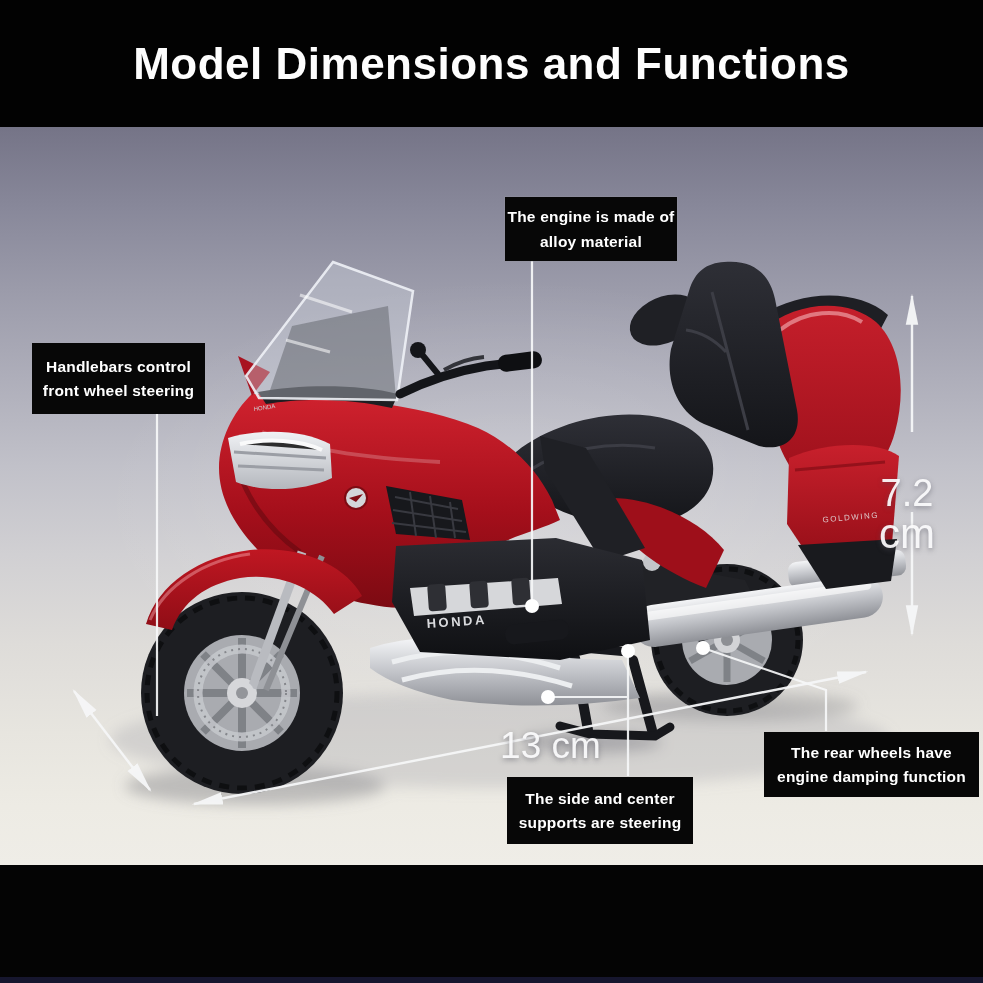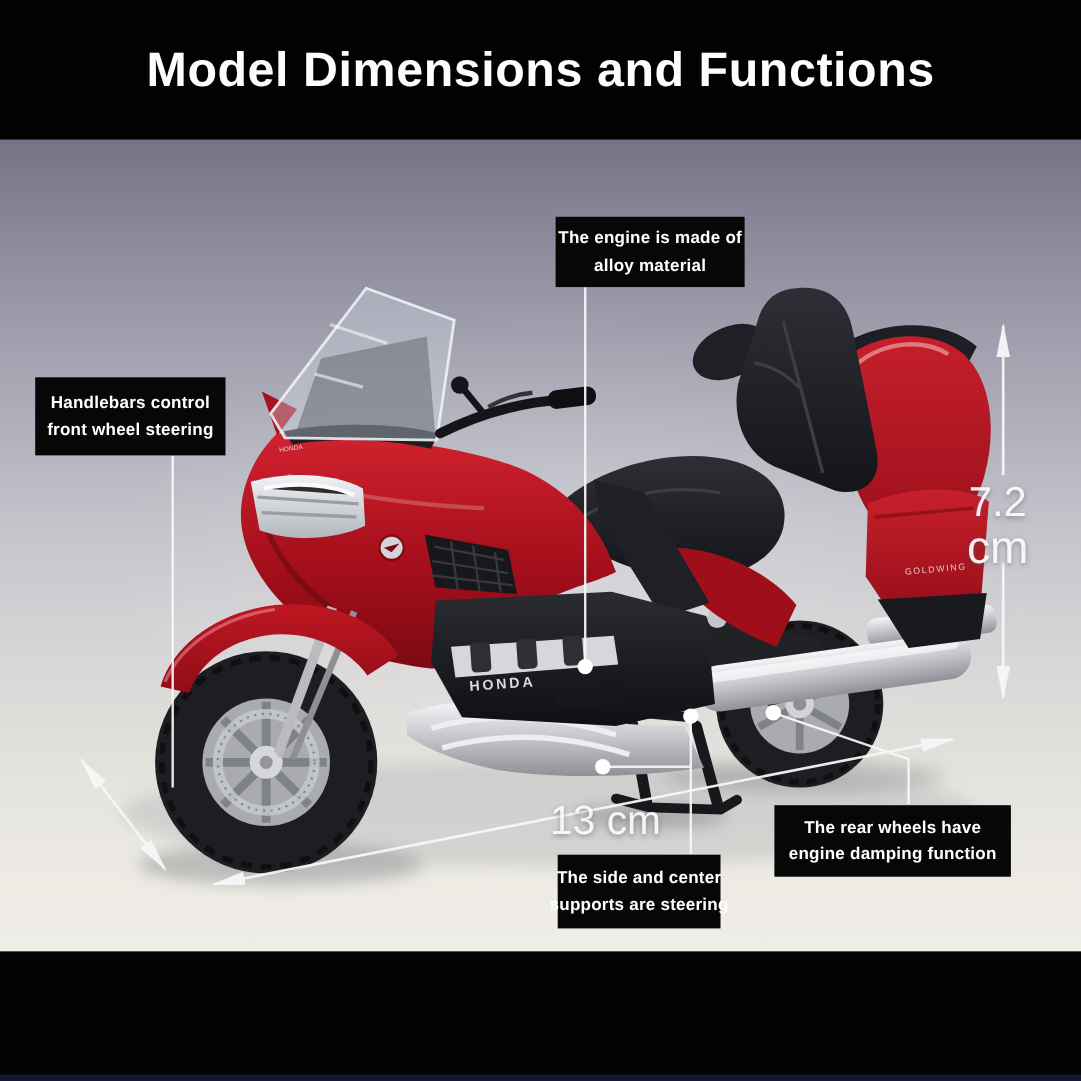--- a/index.html
+++ b/index.html
@@ -1,19 +1,19 @@
 <!DOCTYPE html>
 <html><head>
 <meta charset="utf-8">
 <style>
   html,body{margin:0;padding:0;background:#222;}
   .stage{
     position:relative;width:983px;height:983px;overflow:hidden;
     font-family:"Liberation Sans","DejaVu Sans",sans-serif;
-    background:#0f766e;
+    background:#c2410c;
   }
   
   .header-bar{
     position:absolute;left:0;top:0;width:983px;height:127px;
     background:#020202;display:flex;align-items:center;justify-content:center;
   }
   .header-bar h1{
     margin:0;color:#fdfdfd;font-size:44px;font-weight:800;letter-spacing:.5px;
   }
   .bottom-bar{
@@ -40,29 +40,29 @@
   
   .callout{
     position:absolute;background:#070707;color:#fff;
     display:flex;flex-direction:column;justify-content:center;align-items:center;
     gap:9px;text-align:center;font-weight:700;font-size:15.5px;line-height:1;
     letter-spacing:.2px;
   }
   .callout span{white-space:nowrap;}
   .callout.engine{left:505px;top:197px;width:172px;height:64px;outline:1px solid rgba(150,150,160,.35);}
   .callout.handlebars{left:32px;top:343px;width:173px;height:71px;}
-  .callout.rear{left:704px;top:732px;width:215px;height:65px;}
-  .callout.supports{left:507px;top:777px;width:148px;height:67px;}
+  .callout.rear{left:764px;top:732px;width:215px;height:65px;}
+  .callout.supports{left:507px;top:777px;width:186px;height:67px;}
   
   .dim{
     position:absolute;color:rgba(252,252,253,.93);font-weight:400;
     text-shadow:0 2px 5px rgba(80,80,92,.5);text-align:center;
   }
   .dim-height{left:872px;top:438px;width:70px;line-height:1.02;}
-  .dim-height .v{font-size:38px;display:block;}
+  .dim-height .v{font-size:38px;display:block;margin-top:36px;}
   .dim-height .u{font-size:42px;display:block;}
   .dim-length{left:468px;top:725px;width:165px;font-size:37px;}
   .dim-width{left:30px;top:728px;width:142px;font-size:34px;}
 </style>
 </head>
 <body>
 
 <div class="stage">
 
   <div class="header-bar">

